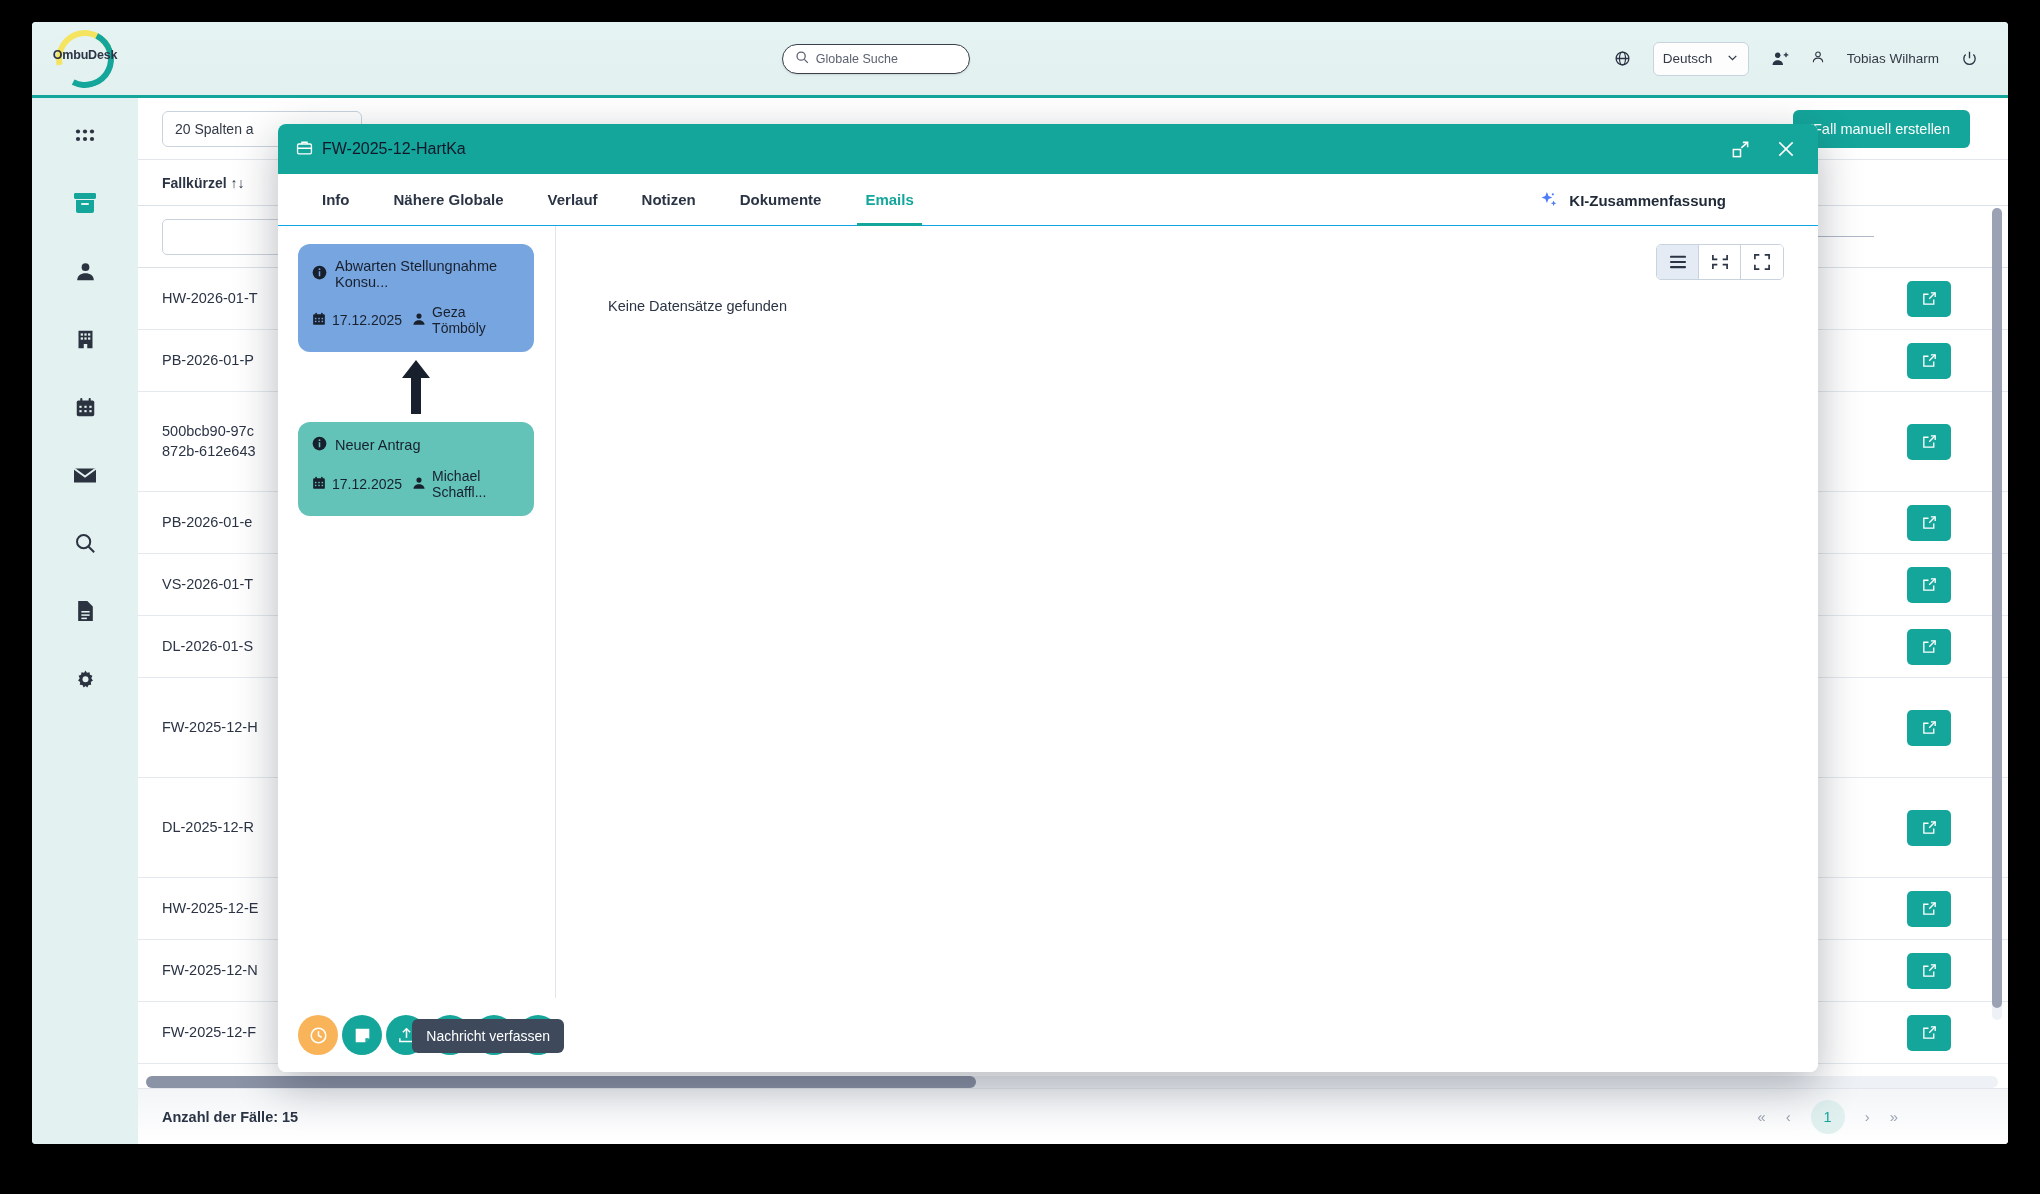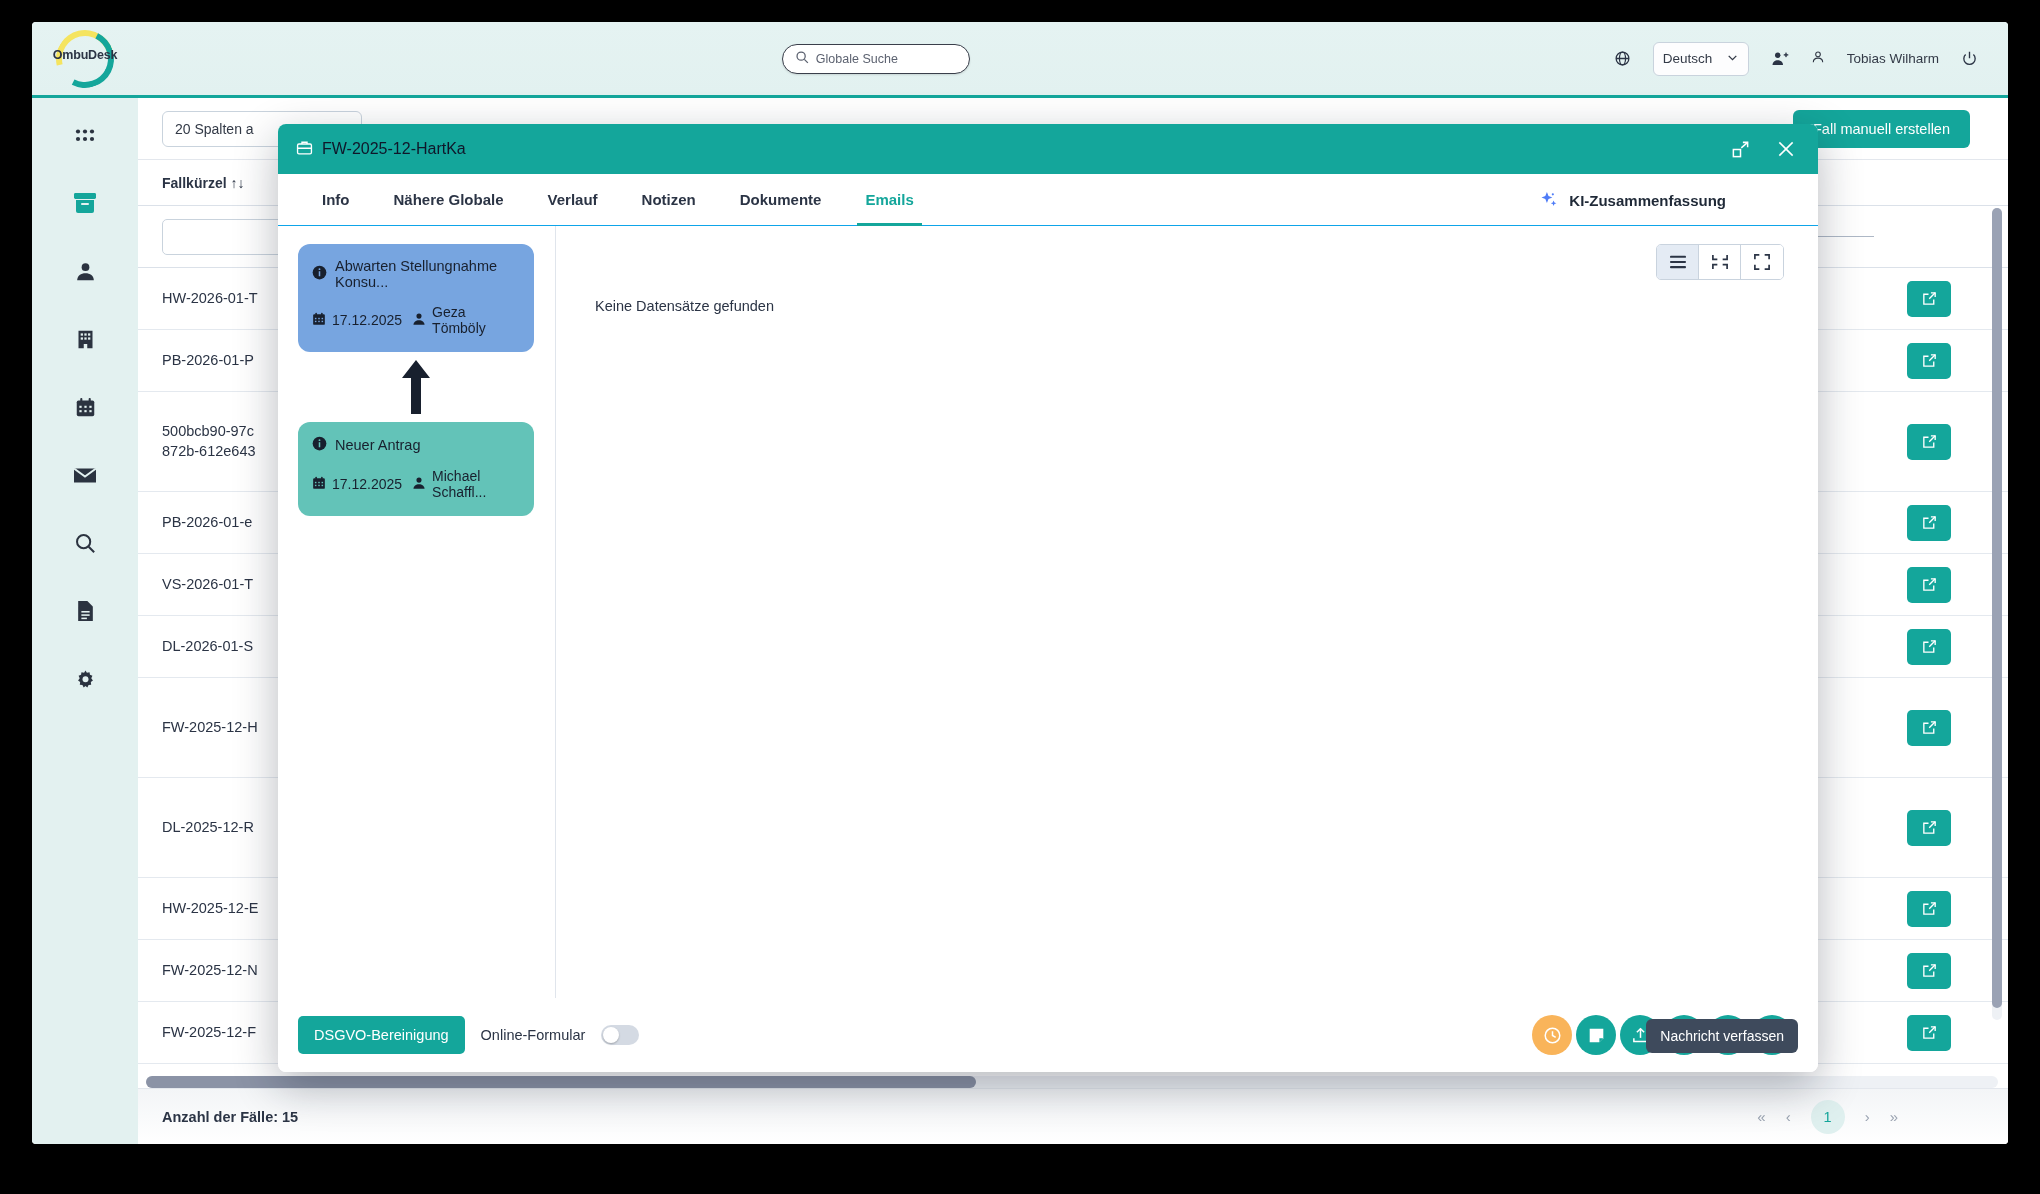--- a/index.html
+++ b/index.html
@@ -264,21 +264,21 @@
     display:flex; border:1px solid #c9d3de; border-radius:5px; overflow:hidden;
     background:#fff;
   }
   .vt-btn {
     width: 42px; height: 34px; display:flex; align-items:center; justify-content:center;
     border-right: 1px solid #c9d3de; cursor:pointer; color:#2b3445; background:#fff;
   }
   .vt-btn:last-child { border-right:none; }
   .vt-btn.active { background:#e4ebf4; }
   #empty-msg {
-    position:absolute; left: 39px; top: 72px;
+    position:absolute; left: 52px; top: 72px;
     font-size: 14.5px; color:#2b3445;
   }
 
   #modal-footer {
     position:absolute; left:0; bottom:0; width:100%; height: 74px;
     display:flex; align-items:center; justify-content:space-between;
     padding: 0 26px 0 20px;
     background:#fff; border-radius: 0 0 8px 8px;
   }
   #footer-left { display:flex; align-items:center; gap: 16px; }
@@ -856,25 +856,20 @@
               <polyline points="6,17 1,17 1,12"></polyline>
                 <polyline points="12,17 17,17 17,12"></polyline>
             </svg>
           </div>
         </div>
         <div id="empty-msg">Keine Datensätze gefunden</div>
       </div>
     </div>
 
     <div id="modal-footer">
-      <div id="footer-left">
-        <button id="dsgvo-btn">DSGVO-Bereinigung</button>
-        <span id="online-form-label">Online-Formular</span>
-        <div id="toggle"></div>
-      </div>
 
       <div id="fab-row">
         <button class="fab orange">
           <svg width="19" height="19" viewBox="0 0 24 24" fill="none" stroke="#fff" stroke-width="1.9">
             <circle cx="12" cy="12" r="9.2"></circle>
               <polyline points="12,6.6 12,12 16,14.4"></polyline>
           </svg>
         </button>
         <button class="fab teal">
           <svg width="19" height="19" viewBox="0 0 24 24" fill="#fff">

